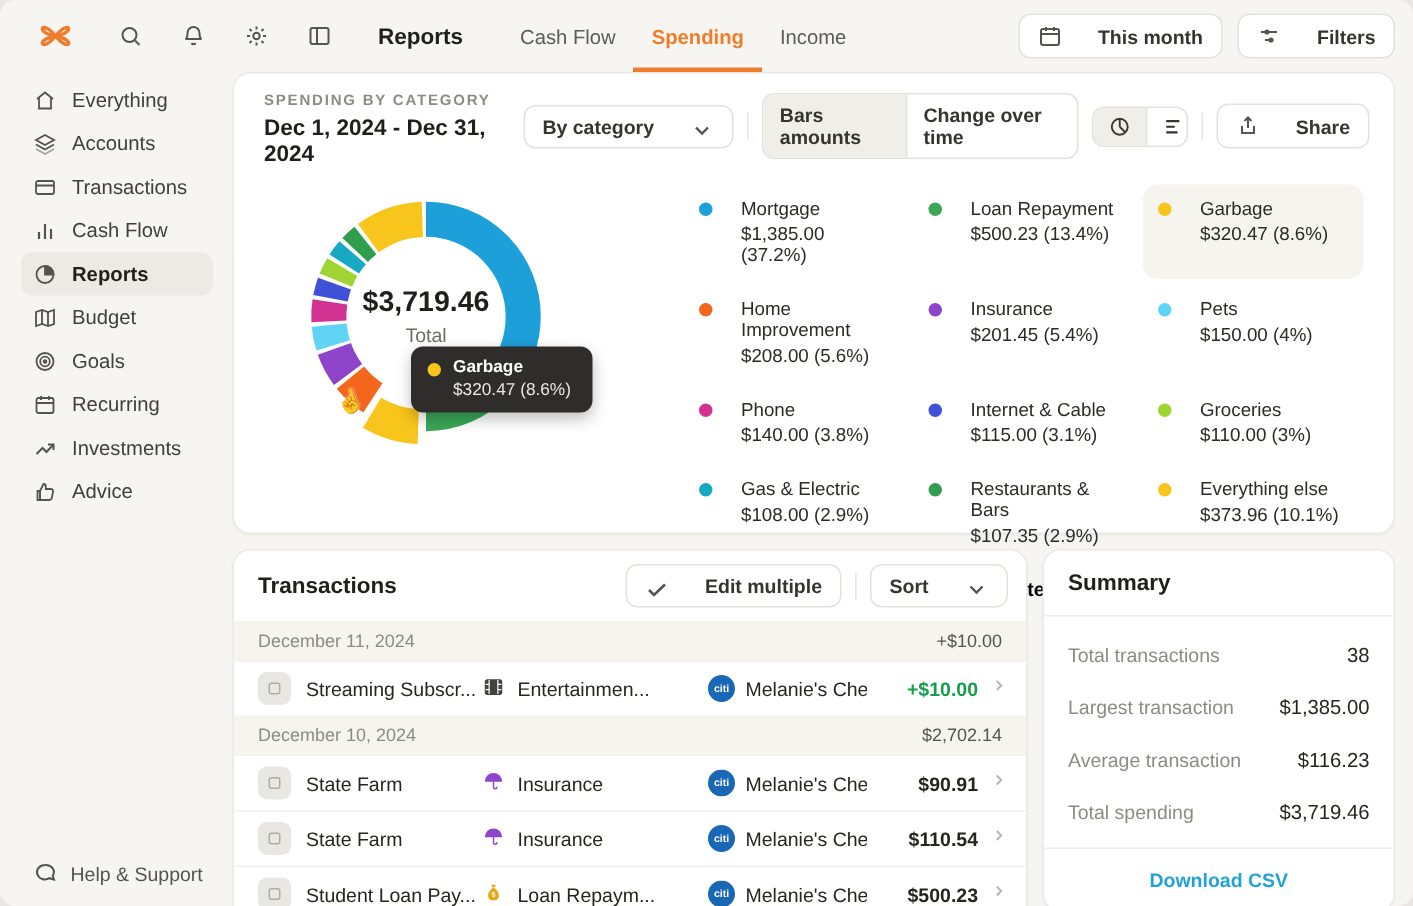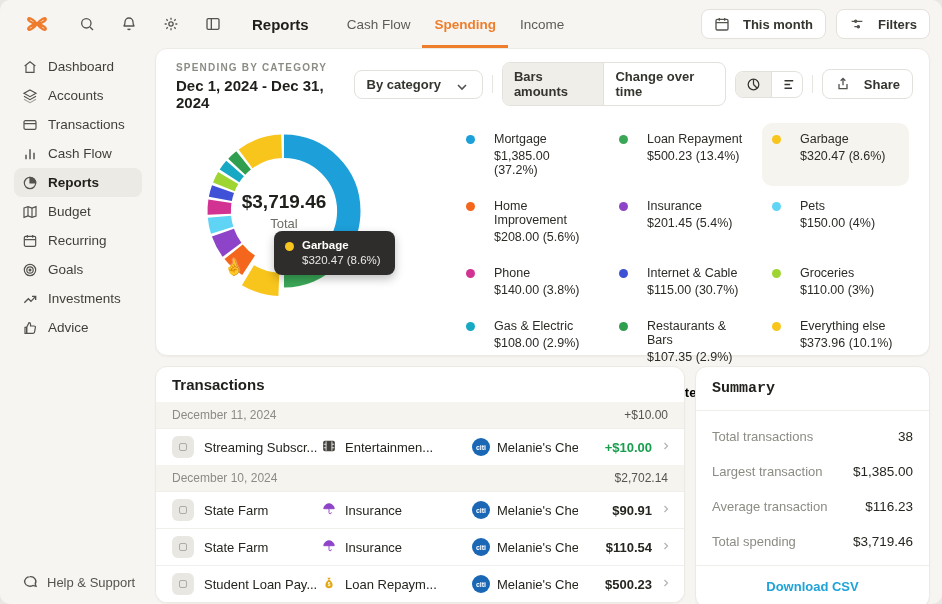--- a/index.html
+++ b/index.html
@@ -11,21 +11,21 @@
   #topbar { position:absolute; top:0; left:0; right:0; height:48px; display:flex; align-items:center; padding:0 12px 0 22px; }
   .logo { width:30px; height:30px; display:flex; align-items:center; justify-content:center; }
   .tb-icons { display:flex; gap:16px; margin-left:22px; }
   .tb-ic { width:26px; height:26px; display:flex; align-items:center; justify-content:center; color:#56544e; cursor:pointer; }
   .tb-ic svg { width:16px; height:16px; }
   #page-title { font-size:15px; font-weight:700; margin-left:26px; color:#201f1b; }
   #tabs { display:flex; margin-left:26px; height:48px; }
   .tab { display:flex; align-items:center; padding:0 12px; font-size:13.5px; color:#5d5b55; border-bottom:3px solid transparent; border-top:3px solid transparent; cursor:pointer; }
   .tab.active { color:#ee7d2c; font-weight:700; border-bottom-color:#ee7d2c; }
   #tb-right { margin-left:auto; display:flex; gap:10px; }
-  .btn { display:inline-flex; align-items:center; gap:13px; background:#fff; border:1px solid #e3e1db; border-radius:8px;
+  .btn { display:inline-flex; align-items:center; gap:24px; background:#fff; border:1px solid #e3e1db; border-radius:8px;
          padding:6px 12px; font-size:13px; font-weight:600; color:#35342e; cursor:pointer; white-space:nowrap;justify-content:flex-end; }
   .btn svg { width:13px; height:13px; }
 
   
   #sidebar { position:absolute; top:48px; left:0; bottom:0; width:150px; padding-top:4px; }
   .sb-item { display:flex; align-items:center; gap:10px; height:29px; margin:0 8px 0 14px; padding:0 8px; border-radius:8px;
              font-size:13.5px; color:#403f39; cursor:pointer; }
   .sb-item.active { background:#eceae4; font-weight:600; color:#201f1b; }
   .icn { display:inline-flex; width:16px; height:16px; color:#55534d; flex:0 0 16px; }
   .icn svg { width:16px; height:16px; }
@@ -91,21 +91,21 @@
   .tx-acct { flex:1; display:flex; align-items:center; gap:7px; font-size:13px; color:#26251f; white-space:nowrap; overflow:hidden; }
   .citi-badge { width:18px; height:18px; border-radius:50%; background:#1a67b6; color:#fff; font-size:7px; font-weight:700;
                 display:flex; align-items:center; justify-content:center; flex:0 0 18px; }
   .tx-amt { width:74px; text-align:right; font-size:13px; font-weight:600; color:#26251f; }
   .tx-amt.pos { color:#169e4c; }
   .tx-chev { width:20px; text-align:right; color:#b4b2ac; }
   .tx-chev svg { width:12px; height:12px; }
 
   
   #sum-card { flex:1; }
-  #sum-head { padding:13px 16px; font-size:15px; font-weight:700; color:#201f1b; border-bottom:1px solid #f0eee9;font-family:Liberation Mono, monospace; }
+  #sum-head { padding:13px 16px; font-size:15px; font-weight:700; color:#201f1b; border-bottom:1px solid #f0eee9; }
   #sum-body { padding:8px 16px 6px; }
   .sum-row { display:flex; align-items:center; padding:10px 0; }
   .sum-label { font-size:13px; color:#8c8b84; }
   .sum-val { margin-left:auto; font-size:13.5px; color:#26251f; }
   #sum-foot { border-top:1px solid #f0eee9; padding:13px; text-align:center; font-size:13px; font-weight:600; color:#1fa3d8; cursor:pointer; }
 </style>
 </head>
 <body>
 
 <div id="app">
@@ -173,21 +173,21 @@
 
   <div id="sidebar">
     <div id="sidebar-items">
         <div class="sb-item">
           <span class="icn">
             <svg viewBox="0 0 24 24" fill="none" stroke="currentColor" stroke-width="1.8">
               <path d="M4 10.5 12 4l8 6.5"></path>
               <path d="M6 9.5V20h12V9.5"></path>
             </svg>
           </span>
-          <span>Dashboard</span>
+          <span>Everything</span>
         </div>
         <div class="sb-item">
           <span class="icn">
             <svg viewBox="0 0 24 24" fill="none" stroke="currentColor" stroke-width="1.8">
               <path d="M12 3 21 8l-9 5-9-5z"></path>
               <path d="M3 12.5l9 5 9-5"></path>
               <path d="M3 17l9 5 9-5" opacity=".5"></path>
             </svg>
           </span>
           <span>Accounts</span>
@@ -223,35 +223,35 @@
             <svg viewBox="0 0 24 24" fill="none" stroke="currentColor" stroke-width="1.8">
               <path d="M3 6l6-2 6 2 6-2v14l-6 2-6-2-6 2z"></path>
               <path d="M9 4v14M15 6v14"></path>
             </svg>
           </span>
           <span>Budget</span>
         </div>
         <div class="sb-item">
           <span class="icn">
             <svg viewBox="0 0 24 24" fill="none" stroke="currentColor" stroke-width="1.8">
-              <rect x="3.5" y="5" width="17" height="15" rx="2"></rect>
-              <path d="M3.5 10h17M8 3v4M16 3v4"></path>
-            </svg>
-          </span>
-          <span>Recurring</span>
-        </div>
-        <div class="sb-item">
-          <span class="icn">
-            <svg viewBox="0 0 24 24" fill="none" stroke="currentColor" stroke-width="1.8">
               <circle cx="12" cy="12" r="8.5"></circle>
               <circle cx="12" cy="12" r="4.8"></circle>
               <circle cx="12" cy="12" r="1.4" fill="currentColor"></circle>
             </svg>
           </span>
           <span>Goals</span>
+        </div>
+        <div class="sb-item">
+          <span class="icn">
+            <svg viewBox="0 0 24 24" fill="none" stroke="currentColor" stroke-width="1.8">
+              <rect x="3.5" y="5" width="17" height="15" rx="2"></rect>
+              <path d="M3.5 10h17M8 3v4M16 3v4"></path>
+            </svg>
+          </span>
+          <span>Recurring</span>
         </div>
         <div class="sb-item">
           <span class="icn">
             <svg viewBox="0 0 24 24" fill="none" stroke="currentColor" stroke-width="2">
               <path d="M3.5 17.5 9.5 11.5l4 4 7-7.5"></path>
               <path d="M15 8h5.5v5.5"></path>
             </svg>
           </span>
           <span>Investments</span>
         </div>
@@ -399,21 +399,21 @@
                 <span class="lg-dot" style="background: rgb(210, 51, 147);"></span>
                 <span>
                   <div class="lg-name">Phone</div>
                   <div class="lg-amt">$140.00 (3.8%)</div>
                 </span>
               </div>
               <div class="lg-item">
                 <span class="lg-dot" style="background: rgb(63, 81, 214);"></span>
                 <span>
                   <div class="lg-name">Internet &amp; Cable</div>
-                  <div class="lg-amt">$115.00 (30.7%)</div>
+                  <div class="lg-amt">$115.00 (3.1%)</div>
                 </span>
               </div>
               <div class="lg-item">
                 <span class="lg-dot" style="background: rgb(158, 213, 51);"></span>
                 <span>
                   <div class="lg-name">Groceries</div>
                   <div class="lg-amt">$110.00 (3%)</div>
                 </span>
               </div>
               <div class="lg-item">
@@ -447,20 +447,39 @@
             </span>
           </div>
         </div>
       </div>
     </div>
 
     <div id="bottom">
       <div class="card" id="tx-card">
         <div id="tx-head">
           <span id="tx-title">Transactions</span>
+          <div id="tx-btns">
+            <button class="btn">
+              <span class="icn" style="width:12px;height:12px">
+                <svg viewBox="0 0 24 24" fill="none" stroke="currentColor" stroke-width="2.6">
+                    <path d="M4 12.5l5 5L20 7"></path>
+                  </svg>
+              </span>
+              <span>Edit multiple</span>
+            </button>
+            <span class="vdiv"></span>
+            <button class="btn">
+              <span>Sort</span>
+              <span class="icn" style="width:11px;height:11px">
+                <svg viewBox="0 0 24 24" fill="none" stroke="currentColor" stroke-width="2.4">
+                    <path d="M6 9l6 6 6-6"></path>
+                  </svg>
+              </span>
+            </button>
+          </div>
         </div>
         <div id="tx-list">
             <div class="date-row">
               <span class="date-label">December 11, 2024</span>
               <span class="date-total">+$10.00</span>
             </div>
             <div class="tx-row">
               <span class="m-logo">
                 <span></span>
               </span>

